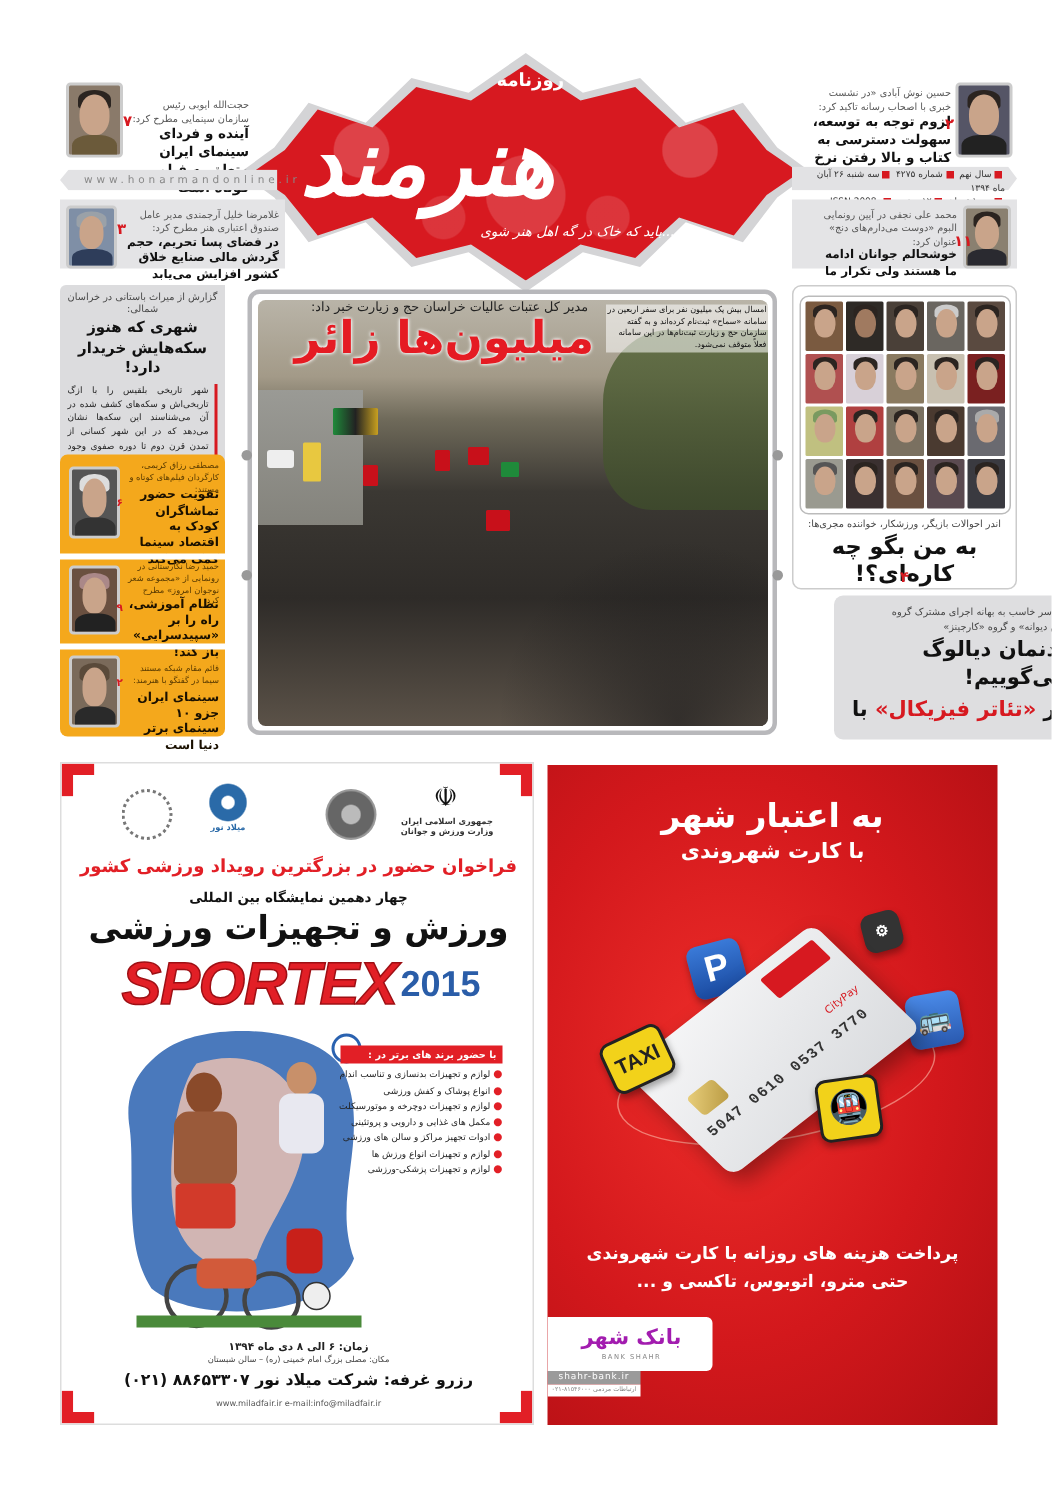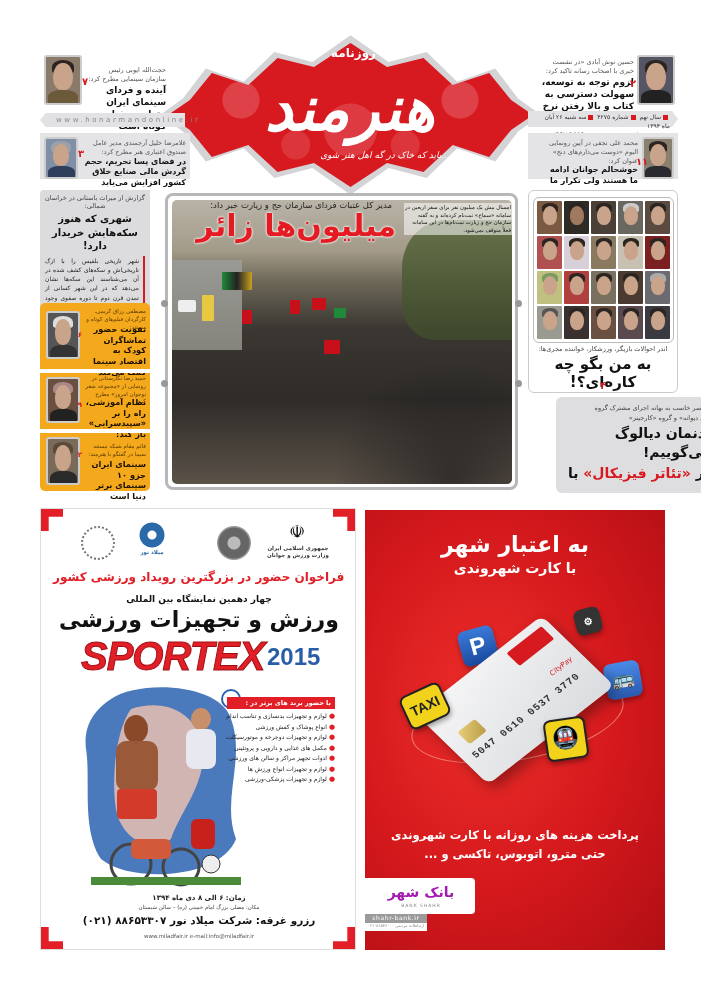--- a/index.html
+++ b/index.html
@@ -22,21 +22,21 @@
     position: absolute; left: 168px; top: 40px; width: 365px; height: 150px;
     background:
       radial-gradient(circle at 20% 40%, rgba(255,255,255,0.18) 0 18px, transparent 19px),
       radial-gradient(circle at 80% 40%, rgba(255,255,255,0.18) 0 18px, transparent 19px),
       radial-gradient(circle at 50% 60%, rgba(255,255,255,0.15) 0 26px, transparent 27px),
       radial-gradient(circle at 35% 70%, rgba(255,255,255,0.12) 0 14px, transparent 15px),
       radial-gradient(circle at 65% 70%, rgba(255,255,255,0.12) 0 14px, transparent 15px);
     clip-path: polygon(6% 40%, 12% 22%, 22% 30%, 30% 12%, 40% 18%, 50% 2%, 60% 18%, 70% 12%, 78% 30%, 88% 22%, 94% 40%, 100% 50%, 94% 60%, 88% 78%, 78% 70%, 70% 88%, 60% 82%, 50% 98%, 40% 82%, 30% 88%, 22% 70%, 12% 78%, 6% 60%, 0% 50%);
   }
   .logo-title {
-    position: absolute; left: 200px; top: 78px; width: 300px; text-align: center;
+    position: absolute; left: 200px; top: 78px; width: 300px; text-align: left;
     font-family: "DejaVu Serif", serif; font-weight: bold; font-size: 62px; color: #fff;
     letter-spacing: 2px; font-style: italic; line-height: 1;
   }
   .logo-kicker { position: absolute; left: 326px; top: 46px; width: 50px; color: #fff; font-size: 12px; font-weight: bold; }
   .logo-slogan { position: absolute; left: 320px; top: 150px; width: 130px; text-align: center; color: #fff; font-size: 9px; font-style: italic; }
 
   .arrow-strip {
     position: absolute; height: 14px; background: #e2e2e4;
     clip-path: polygon(0 50%, 4% 0, 100% 0, 100% 100%, 4% 100%);
   }
@@ -102,21 +102,21 @@
 
   
   .sportex { position: absolute; left: 40px; top: 508px; width: 316px; height: 442px; background: #fff; border: 1px solid #ddd; overflow: hidden; }
   .corner { position: absolute; width: 22px; height: 22px; background: #e21f26; }
   .corner.tl { left: 0; top: 0; clip-path: polygon(0 0, 100% 0, 100% 35%, 35% 35%, 35% 100%, 0 100%); }
   .corner.tr { right: 0; top: 0; clip-path: polygon(0 0, 100% 0, 100% 100%, 65% 100%, 65% 35%, 0 35%); }
   .corner.bl { left: 0; bottom: 0; clip-path: polygon(0 0, 35% 0, 35% 65%, 100% 65%, 100% 100%, 0 100%); }
   .corner.br { right: 0; bottom: 0; clip-path: polygon(65% 0, 100% 0, 100% 100%, 0 100%, 0 65%, 65% 65%); }
   .sp-logo { position: absolute; top: 17px; width: 34px; height: 34px; border-radius: 50%; }
   .sp-logo-label { position: absolute; font-size: 5.5px; color: #333; text-align: center; line-height: 1.3; }
-  .sp-callout { position: absolute; left: 12px; top: 61px; width: 316px; text-align: left; font-size: 12px; font-weight: bold; color: #e21f26; }
+  .sp-callout { position: absolute; left: 0; top: 61px; width: 316px; text-align: center; font-size: 12px; font-weight: bold; color: #e21f26; }
   .sp-sub { position: absolute; left: 0; top: 85px; width: 316px; text-align: center; font-size: 9px; font-weight: bold; color: #111; }
   .sp-title { position: absolute; left: 0; top: 98px; width: 316px; text-align: center; font-size: 22px; font-weight: bold; color: #111; }
   .sp-brand { position: absolute; left: 40px; top: 125px; font-family: "Liberation Sans", sans-serif; font-weight: bold; font-size: 40px; color: #e21f26; letter-spacing: -1px; direction: ltr; font-style: italic; -webkit-text-stroke: 1px #9d0f14; }
   .sp-year { position: absolute; left: 226px; top: 134px; font-family: "Liberation Sans", sans-serif; font-size: 24px; color: #2a5da8; font-weight: bold; direction: ltr; }
   .sp-art { position: absolute; left: 30px; top: 170px; width: 180px; height: 210px; }
   .sp-list-head { position: absolute; left: 186px; top: 188px; width: 108px; background: #e21f26; color: #fff; font-size: 6.5px; font-weight: bold; padding: 2px 4px; text-align: right; }
   .sp-list { position: absolute; left: 176px; top: 202px; width: 118px; list-style: none; text-align: right; }
   .sp-list li { font-size: 6px; color: #222; line-height: 1.5; }
   .sp-list li .b { color: #e21f26; font-size: 7px; margin-left: 2px; }
   .sp-date { position: absolute; left: 0; top: 385px; width: 316px; text-align: center; font-size: 7px; font-weight: bold; color: #222; }
@@ -271,21 +271,21 @@
   <div class="crowd-dot" style="left:150px; top:150px; width:260px; height:260px; background:radial-gradient(circle, rgba(20,20,22,0.55) 0%, transparent 65%);"></div>
   <div class="crowd-dot" style="left:70px; top:110px; width:10px; height:14px; border-radius:1px; background:#c8101a;"></div>
   <div class="crowd-dot" style="left:118px; top:100px; width:10px; height:14px; border-radius:1px; background:#c8101a;"></div>
   <div class="crowd-dot" style="left:140px; top:98px; width:14px; height:12px; border-radius:1px; background:#c8101a;"></div>
   <div class="crowd-dot" style="left:152px; top:140px; width:16px; height:14px; border-radius:1px; background:#c8101a;"></div>
   <div class="crowd-dot" style="left:162px; top:108px; width:12px; height:10px; border-radius:1px; background:#1f8a3a;"></div>
   <div class="crowd-dot" style="left:50px; top:72px; width:30px; height:18px; border-radius:1px; background:linear-gradient(90deg,#1f8a3a,#222,#c8a020);"></div>
   <div class="crowd-dot" style="left:6px; top:100px; width:18px; height:12px; border-radius:2px; background:#eee;"></div>
   <div class="crowd-dot" style="left:30px; top:95px; width:12px; height:26px; border-radius:1px; background:#e8c840;"></div>
 </div>
-<div class="photo-kicker">مدیر کل عتبات فردای سازمان حج و زیارت خبر داد:</div>
+<div class="photo-kicker">مدیر کل عتبات عالیات خراسان حج و زیارت خبر داد:</div>
 <div class="photo-head">میلیون‌ها زائر</div>
 <div class="photo-caption">امسال بیش یک میلیون نفر برای سفر اربعین در سامانه «سماح» ثبت‌نام کرده‌اند و به گفته سازمان حج و زیارت ثبت‌نام‌ها در این سامانه فعلاً متوقف نمی‌شود.</div>
 
 <div class="faces-box"></div>
 <div class="faces-grid">
   <div class="cell" style="background:#5a4a40">
       <div class="thumb" style="inset:0;border:none;background:transparent;width:100%;height:100%">
         <div class="hair"></div>
         <div class="face"></div>
       </div>

